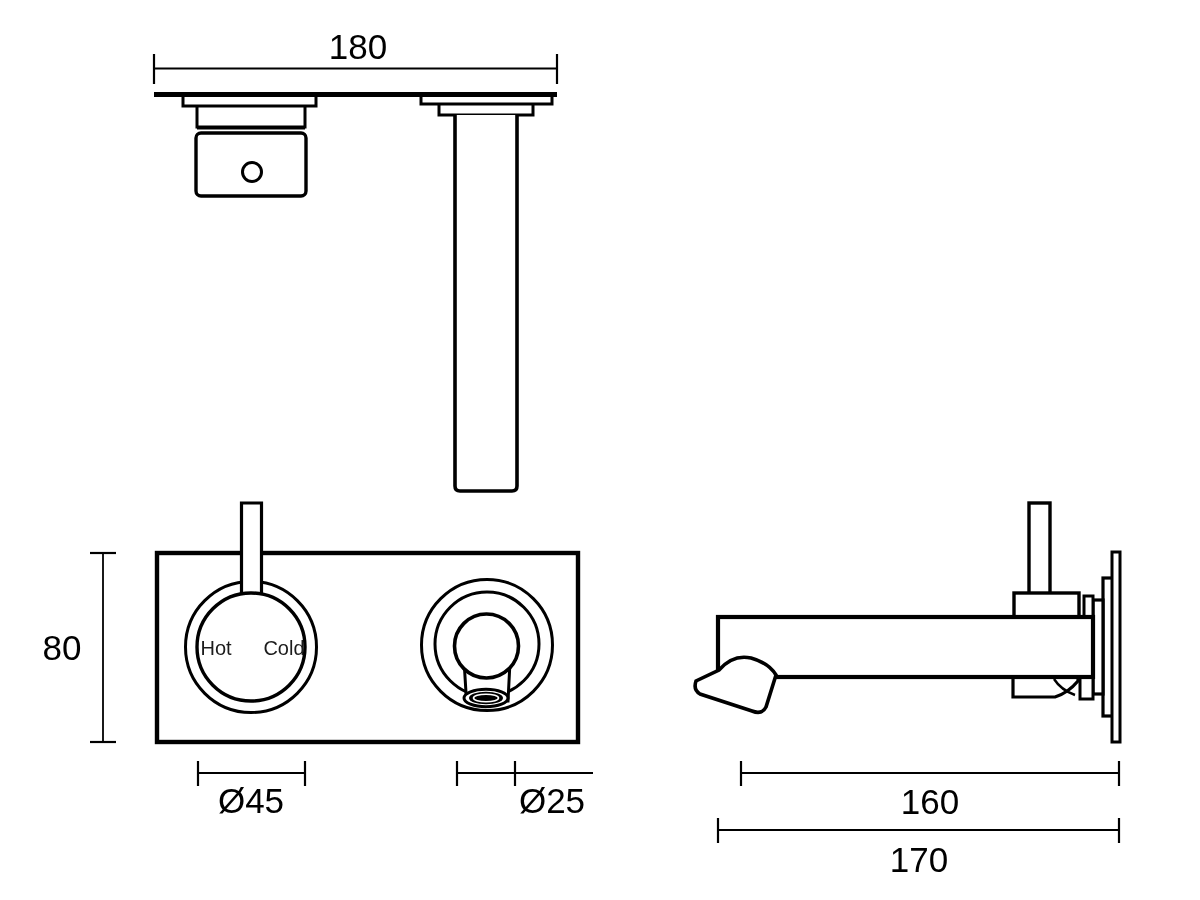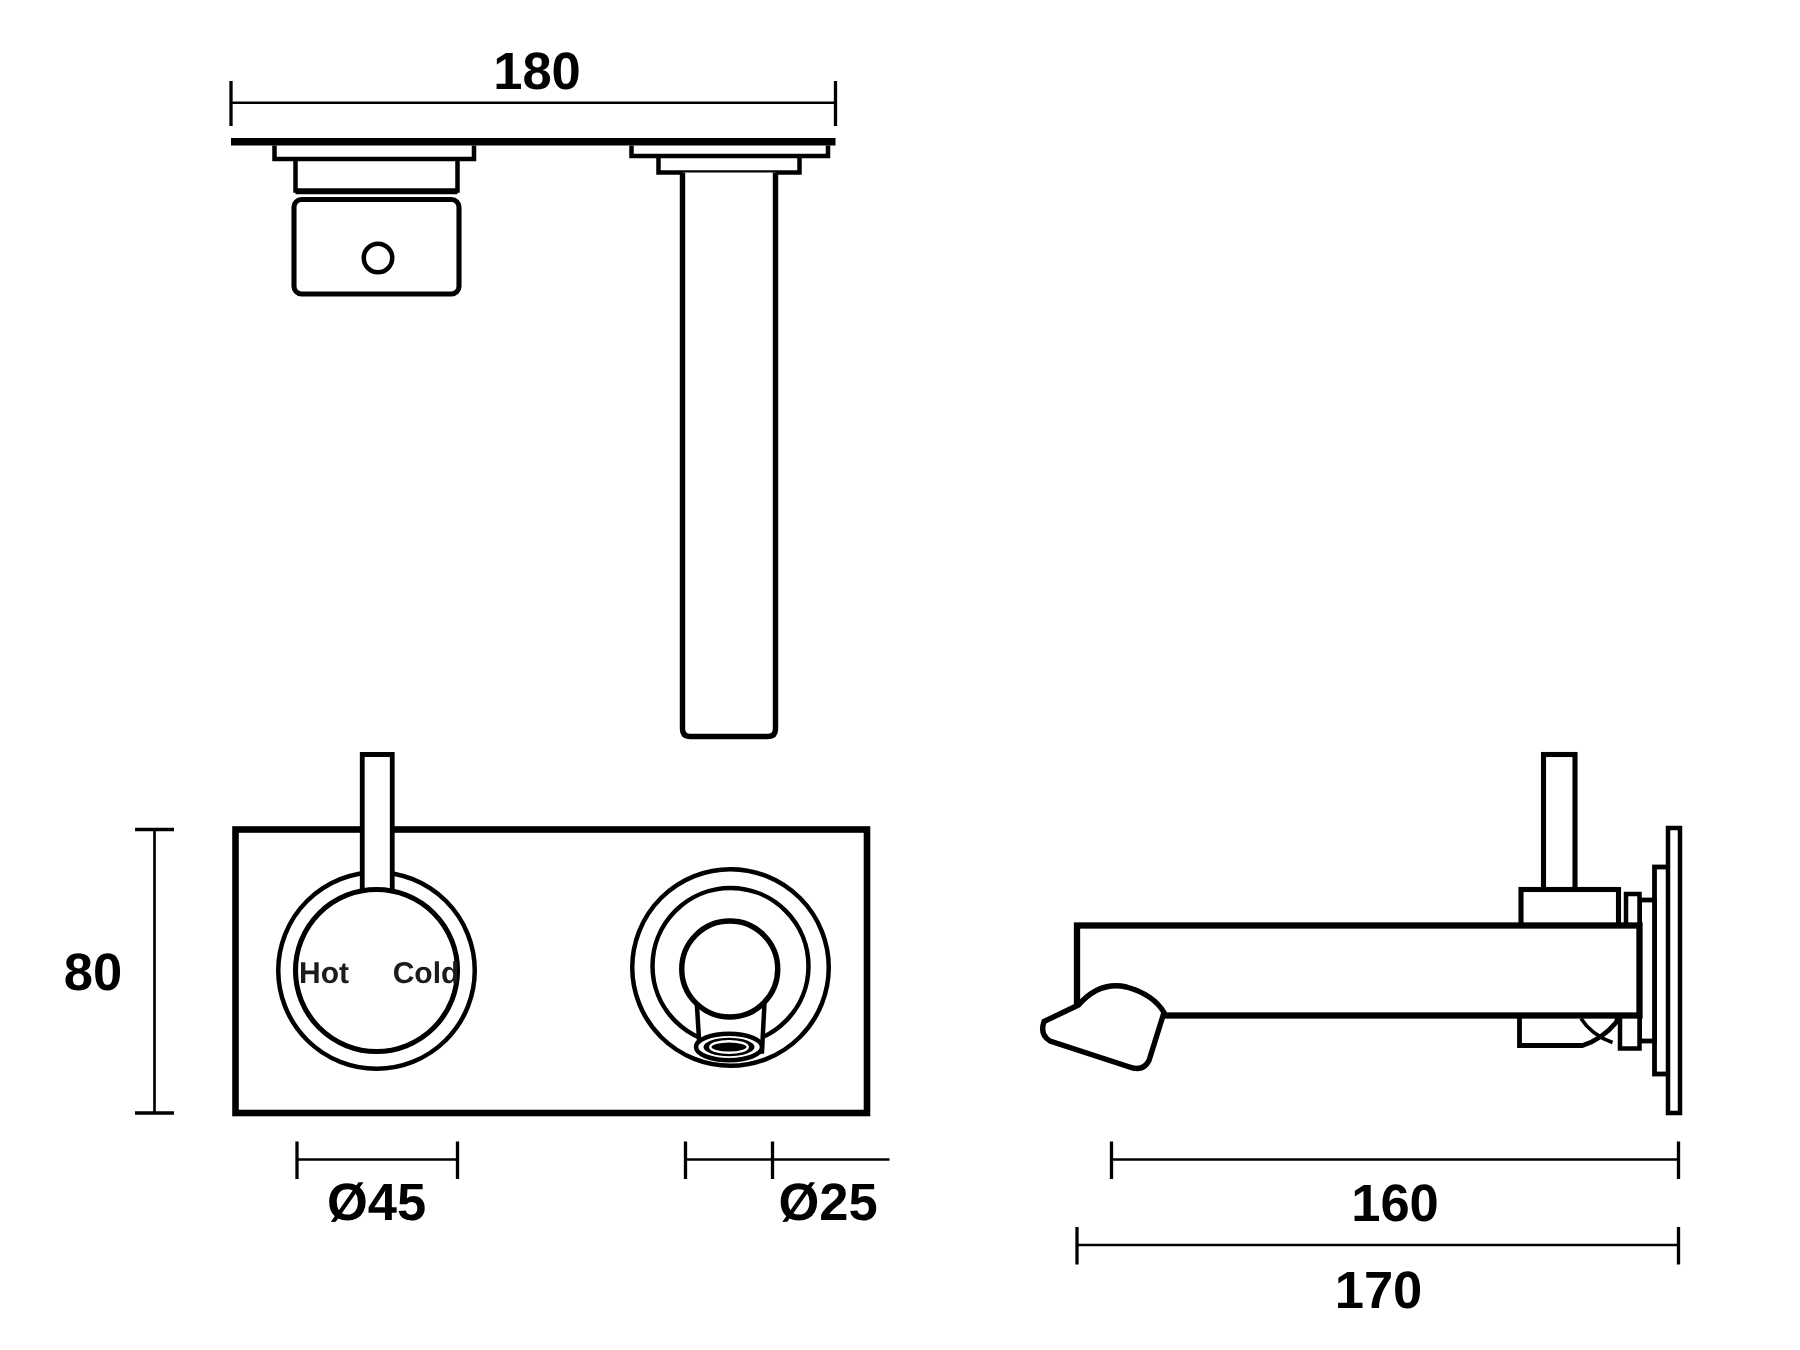--- a/index.html
+++ b/index.html
@@ -8,21 +8,20 @@
     background: #ffffff;
     width: 1200px;
     height: 900px;
     overflow: hidden;
   }
   .canvas-wrap {
     position: relative;
     width: 1200px;
     height: 664px;
     background: #ffffff;
-    font-weight: bold;
   }
   svg {
     display: block;
     font-family: "Liberation Sans", sans-serif;
   }
   .dim-text {
     font-size: 35px;
     fill: #000000;
     font-family: "Liberation Sans", sans-serif;
   }

